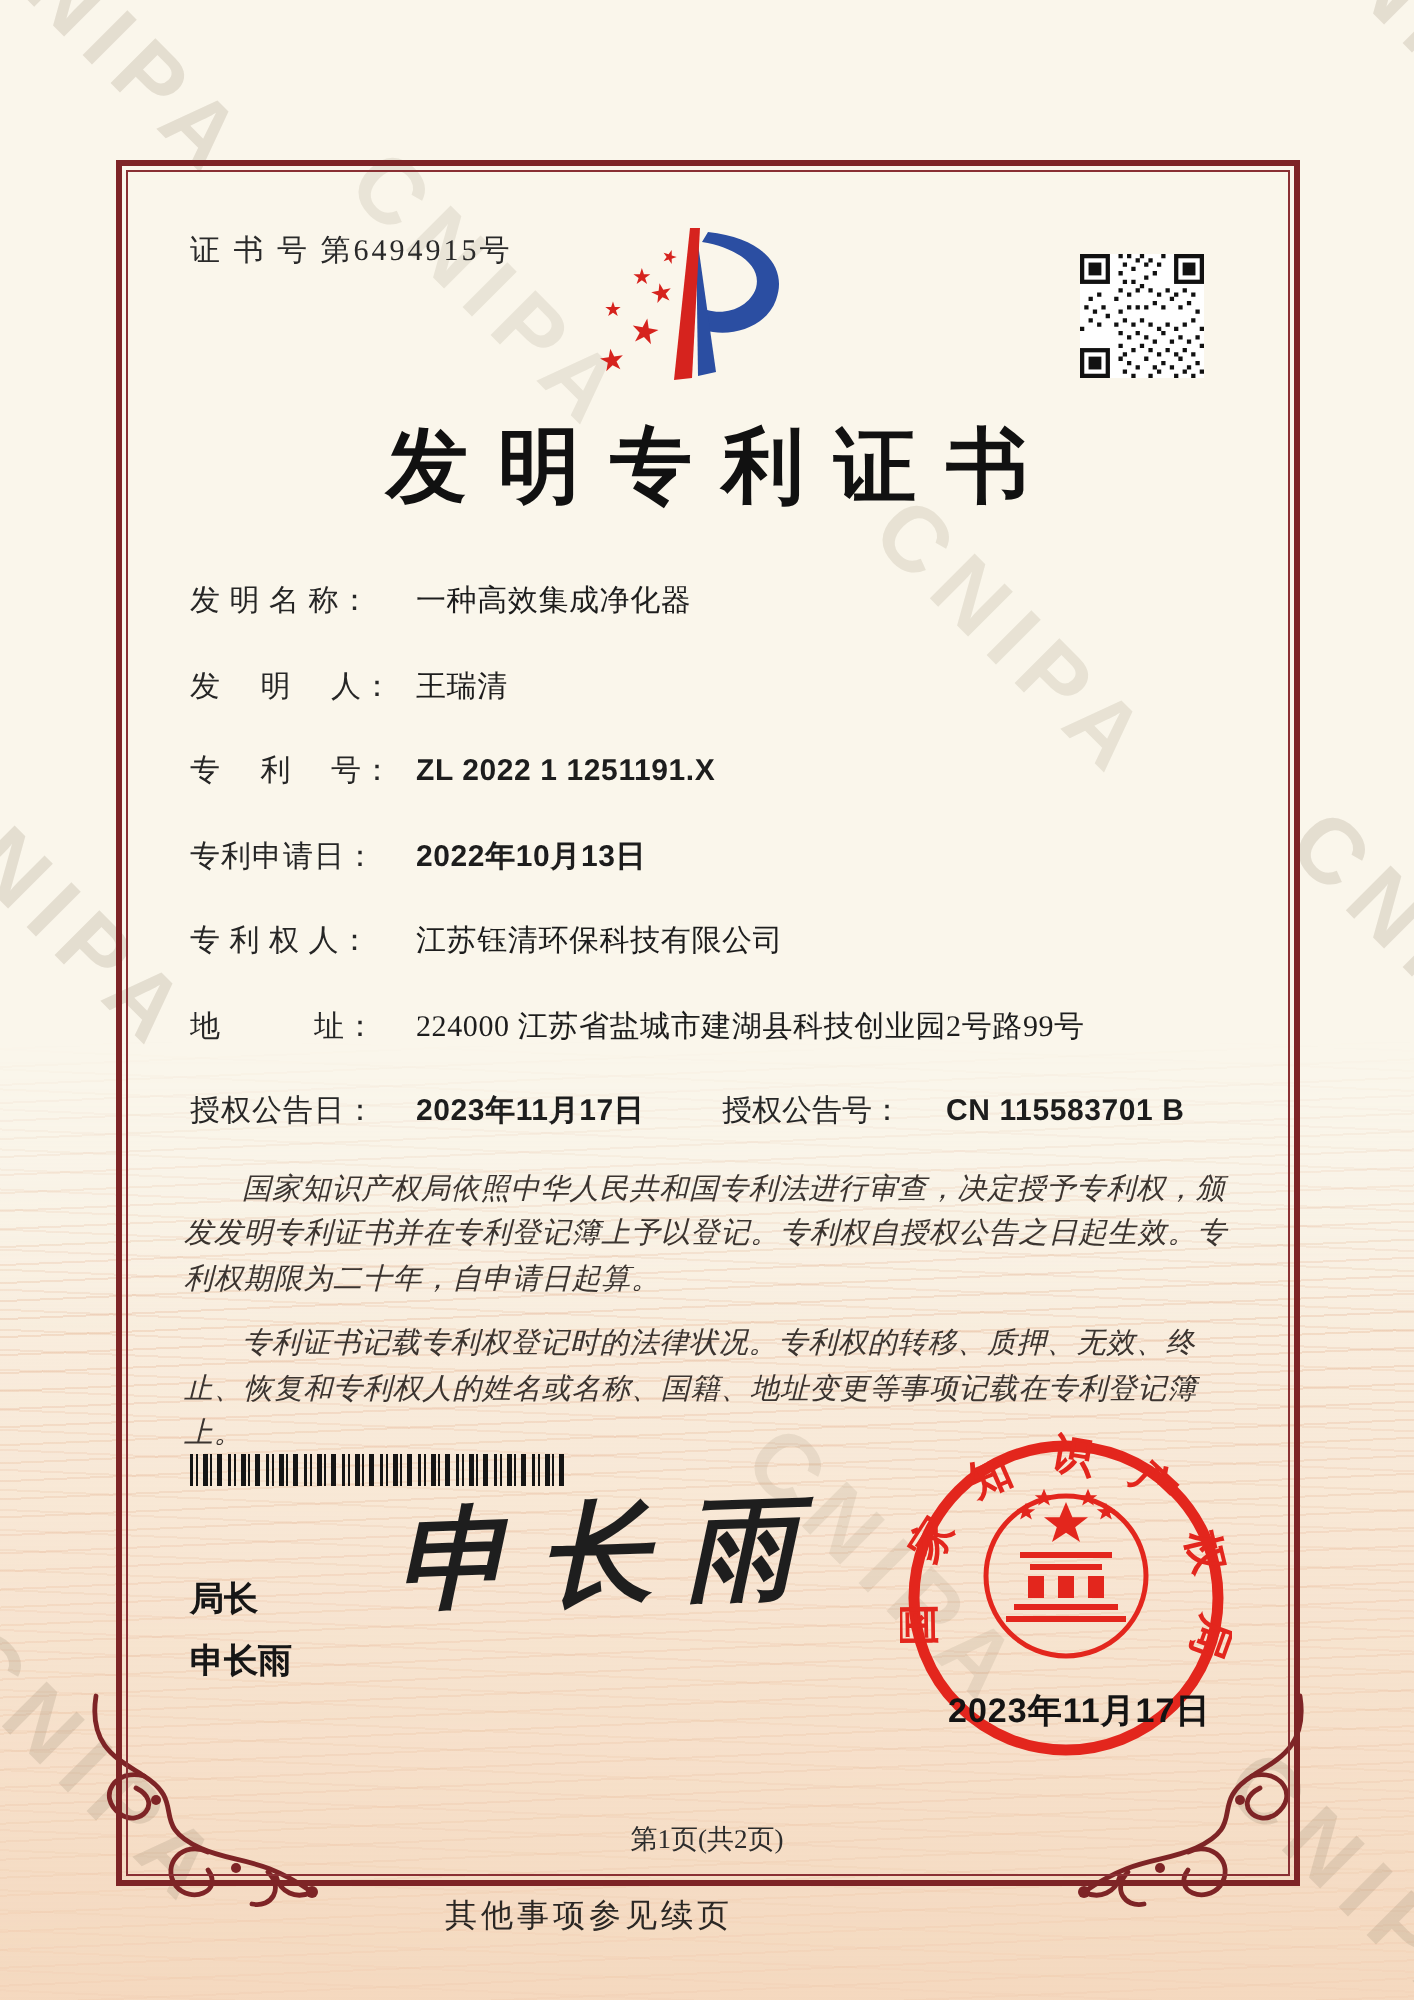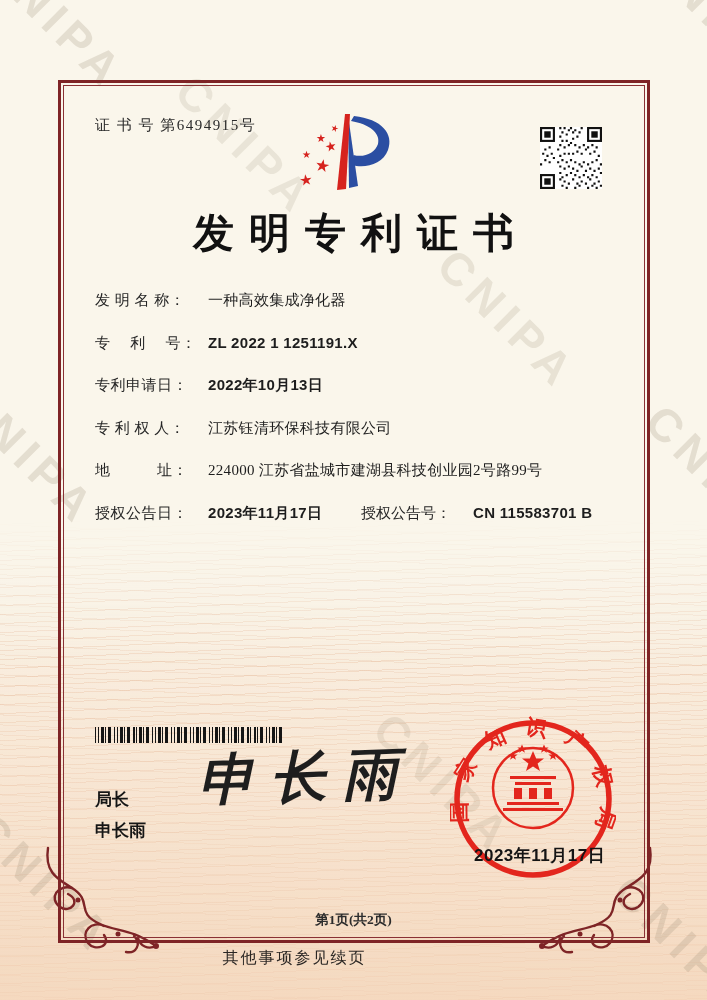--- a/index.html
+++ b/index.html
@@ -57,21 +57,21 @@
   .director{position:absolute;left:95px;top:784px;font-family:"Liberation Sans","DejaVu Sans",sans-serif;font-weight:bold;font-size:17px;line-height:31px;color:#161616;}
   .signature{
     position:absolute;left:198px;top:740px;font-size:56px;font-style:italic;font-weight:600;
     letter-spacing:16px;color:#1e1e1e;transform:rotate(-2deg);white-space:nowrap;
   }
   .seal{position:absolute;left:450px;top:716px;width:166px;height:166px;z-index:4;}
   .seal-date{
     position:absolute;left:474px;top:844px;z-index:5;font-family:"Liberation Sans","DejaVu Sans",sans-serif;
     font-weight:bold;font-size:17px;color:#141414;letter-spacing:.5px;
   }
-  .page-info{position:absolute;left:0;top:911px;width:707px;text-align:center;font-size:13.5px;color:#2c2c2c;z-index:4;font-weight:bold;}
+  .page-info{position:absolute;left:0;top:911px;width:707px;text-align:center;font-size:13.5px;color:#2c2c2c;z-index:4;}
   .foot-note{position:absolute;left:0;top:948px;width:589px;text-align:center;font-size:16px;color:#2b2724;letter-spacing:2px;}
   .corner{position:absolute;width:122px;height:114px;z-index:4;}
   .corner-right{left:534px;top:844px;}
   .corner-left{left:42px;top:844px;transform:scaleX(-1);}
 </style>
 </head>
 <body>
 
 <div class="page">
 
@@ -124,20 +124,24 @@
     </svg>
 
     <div class="title">发明专利证书</div>
 
     <div class="fields">
       <div class="frow">
         <span class="flabel">发 明 名 称：</span>
         <span class="fvalue">一种高效集成净化器</span>
       </div>
       <div class="frow">
+        <span class="flabel">发　 明 　人：</span>
+        <span class="fvalue">王瑞清</span>
+      </div>
+      <div class="frow">
         <span class="flabel">专　 利 　号：</span>
         <span class="fvalue num">ZL 2022 1 1251191.X</span>
       </div>
       <div class="frow">
         <span class="flabel">专利申请日：</span>
         <span class="fvalue num">2022年10月13日</span>
       </div>
       <div class="frow">
         <span class="flabel">专 利 权 人：</span>
         <span class="fvalue">江苏钰清环保科技有限公司</span>
@@ -147,20 +151,24 @@
         <span class="fvalue">224000 江苏省盐城市建湖县科技创业园2号路99号</span>
       </div>
       <div class="frow">
         <span class="flabel">授权公告日：</span>
         <span class="fvalue num pairgap">2023年11月17日</span>
         <span class="flabel2">授权公告号：</span>
         <span class="fvalue num">CN 115583701 B</span>
       </div>
     </div>
 
+    <div class="body-text">
+      <p>国家知识产权局依照中华人民共和国专利法进行审查，决定授予专利权，颁发发明专利证书并在专利登记簿上予以登记。专利权自授权公告之日起生效。专利权期限为二十年，自申请日起算。</p>
+      <p>专利证书记载专利权登记时的法律状况。专利权的转移、质押、无效、终止、恢复和专利权人的姓名或名称、国籍、地址变更等事项记载在专利登记簿上。</p>
+    </div>
 
     <div class="barcode"></div>
 
     <div class="director">
       <div>局长</div>
       <div>申长雨</div>
     </div>
 
     <div class="signature">申长雨</div>
 

